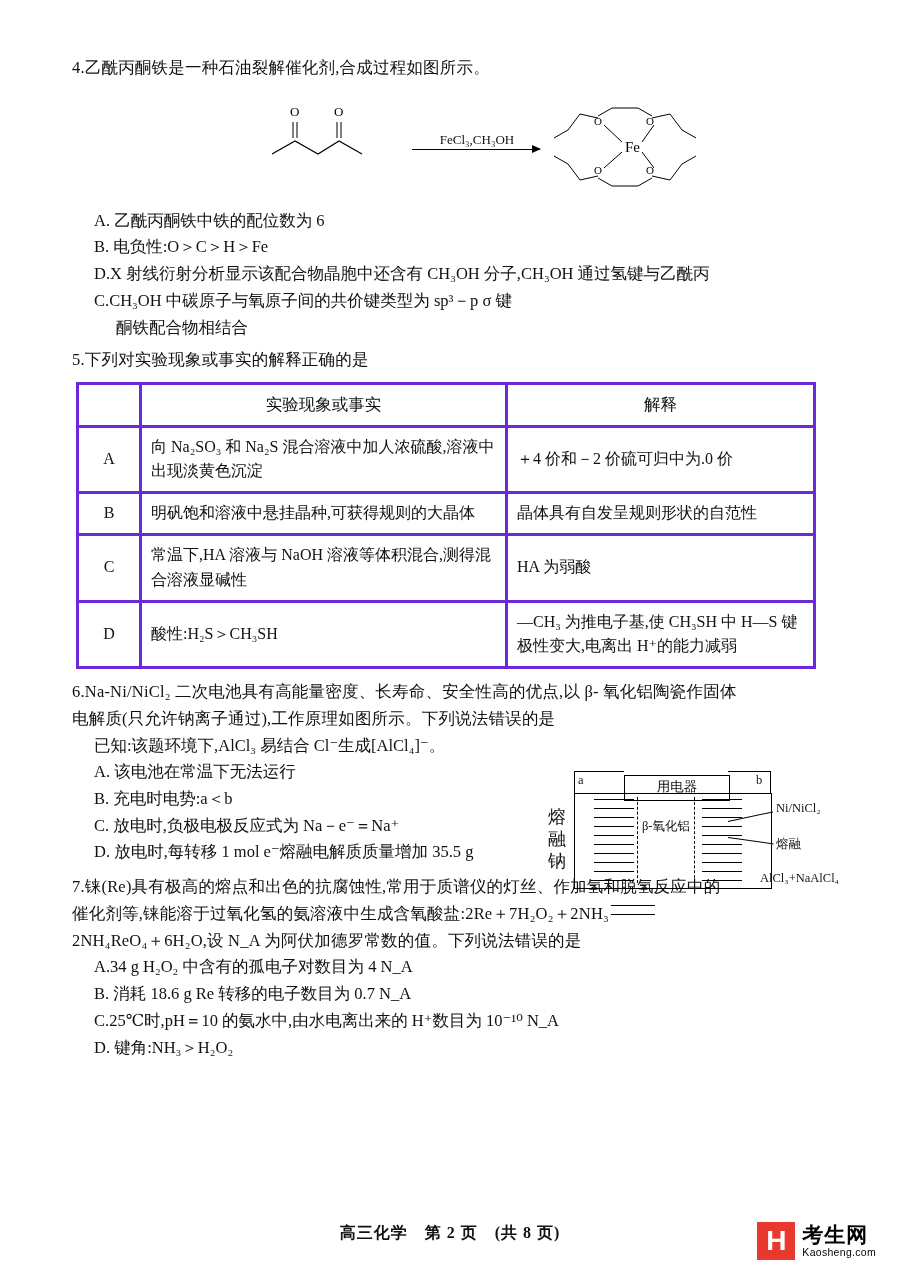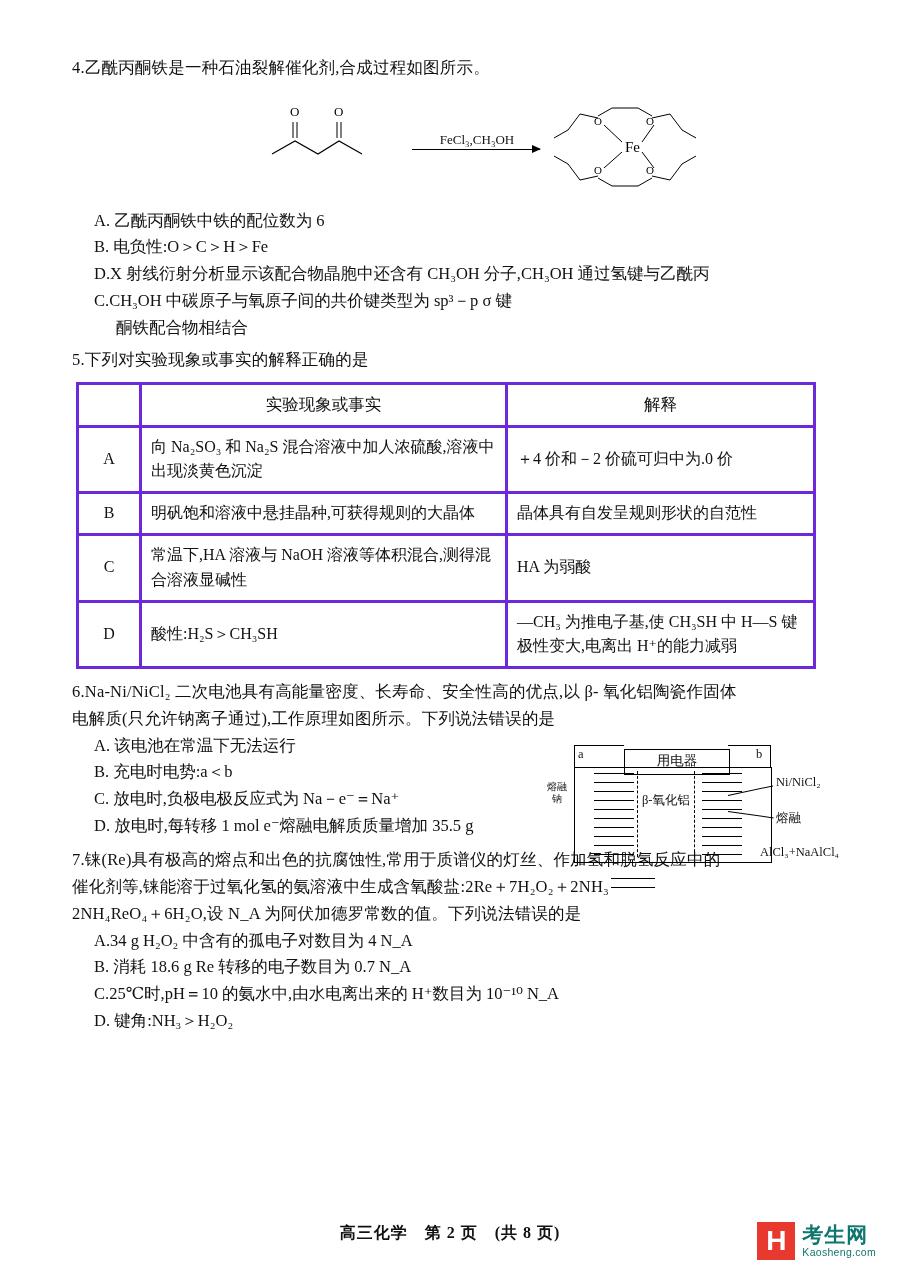--- a/index.html
+++ b/index.html
@@ -206,21 +206,21 @@
     height: 82px;
     background:
       repeating-linear-gradient(to bottom, #000 0 1px, transparent 1px 9px);
   }
   .fig6 .hatch-l { left: 62px; }
   .fig6 .hatch-r { left: 170px; }
   .fig6 .lbl-na {
     position: absolute;
     left: 12px;
     top: 48px;
-    font-size: 10px;
+    font-size: 18px;
     width: 26px;
     line-height: 1.2;
     text-align: center;
   }
   .fig6 .lbl-right1 {
     position: absolute;
     left: 244px;
     top: 42px;
     font-size: 12.5px;
     white-space: nowrap;
@@ -286,21 +286,21 @@
     height: 38px;
     background: #e8392f;
     color: #fff;
     font-size: 28px;
     font-weight: bold;
     font-family: "Liberation Sans", sans-serif;
     text-align: center;
     line-height: 38px;
   }
   .wm-text {
-    color: #0f766e;
+    color: #000000;
     font-family: "Liberation Sans", sans-serif;
     line-height: 1.05;
   }
   .wm-cn { font-size: 21px; font-weight: bold; letter-spacing: 1px; }
   .wm-en { font-size: 10.5px; letter-spacing: 0.3px; }
   .eq-line { white-space: nowrap; }
   .dbl-arrow {
     display: inline-block;
     width: 44px;
     height: 8px;
@@ -410,20 +410,21 @@
             <td class="col-fact">酸性:H₂S＞CH₃SH</td>
             <td>—CH₃ 为推电子基,使 CH₃SH 中 H—S 键极性变大,电离出 H⁺的能力减弱</td>
           </tr>
         </tbody>
       </table>
     </div>
 
     <div class="q q6wrap">
       <div class="q-line q-stem">6.Na-Ni/NiCl₂ 二次电池具有高能量密度、长寿命、安全性高的优点,以 β- 氧化铝陶瓷作固体</div>
       <div class="q-line">电解质(只允许钠离子通过),工作原理如图所示。下列说法错误的是</div>
+      <div class="opt">已知:该题环境下,AlCl₃ 易结合 Cl⁻生成[AlCl₄]⁻。</div>
 
       <div style="position:relative;">
         <div class="fig6">
           <div class="device">用电器</div>
           <div class="wire-l"></div>
           <div class="wire-r"></div>
           <div class="wire-ld"></div>
           <div class="wire-rd"></div>
           <div class="lbl-a">a</div>
           <div class="lbl-b">b</div>

